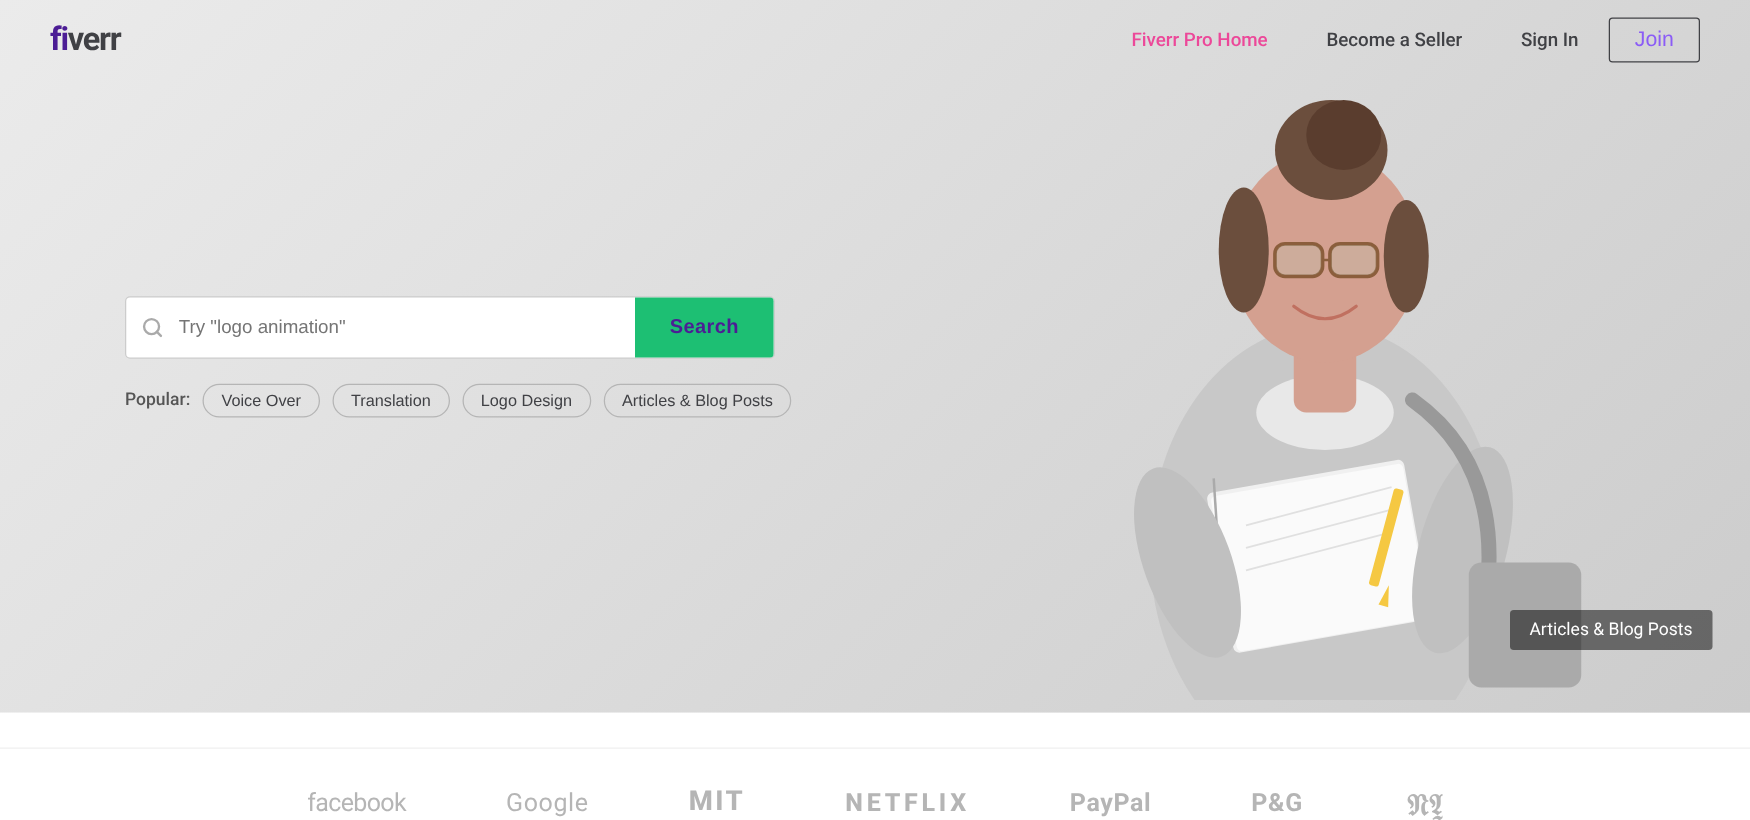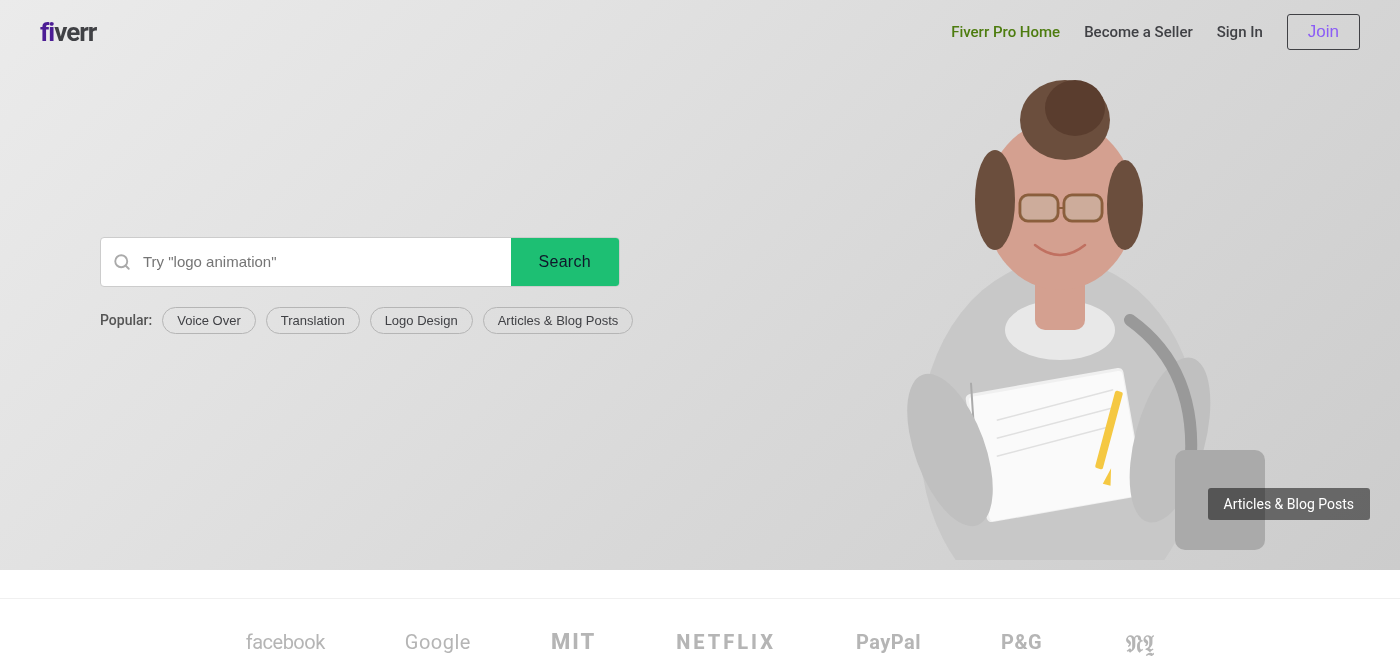--- a/index.html
+++ b/index.html
@@ -41,33 +41,34 @@
       color: #4c1d95;
     }
 
     .nav-right {
       display: flex;
       align-items: center;
       gap: 24px;
     }
 
     .nav-link-pro {
-      color: #4d7c0f;
+      color: #ec4899;
       font-size: 15px;
       font-weight: 500;
       text-decoration: none;
       cursor: pointer;
     }
 
     .nav-link {
       color: #404145;
       font-size: 15px;
       font-weight: 500;
       text-decoration: none;
       cursor: pointer;
+      margin-left: 23px;
     }
 
     .nav-join-btn {
       border: 1.5px solid #404145;
       background: transparent;
       color: #8b5cf6;
       padding: 7px 20px;
       font-size: 17px;
       font-weight: 500;
       cursor: pointer;
@@ -132,26 +133,26 @@
       flex: 1;
       border: none;
       outline: none;
       font-size: 15px;
       color: #666;
       background: transparent;
     }
 
     .search-btn {
       background: #1dbf73;
-      color: #0f172a;
+      color: #4c1d95;
       border: none;
       padding: 0 28px;
       height: 50px;
       font-size: 16px;
-      font-weight: 400;
+      font-weight: 700;
       cursor: pointer;
       letter-spacing: 0.3px;
     }
 
     .popular-row {
       display: flex;
       align-items: center;
       gap: 10px;
       flex-wrap: wrap;
     }

